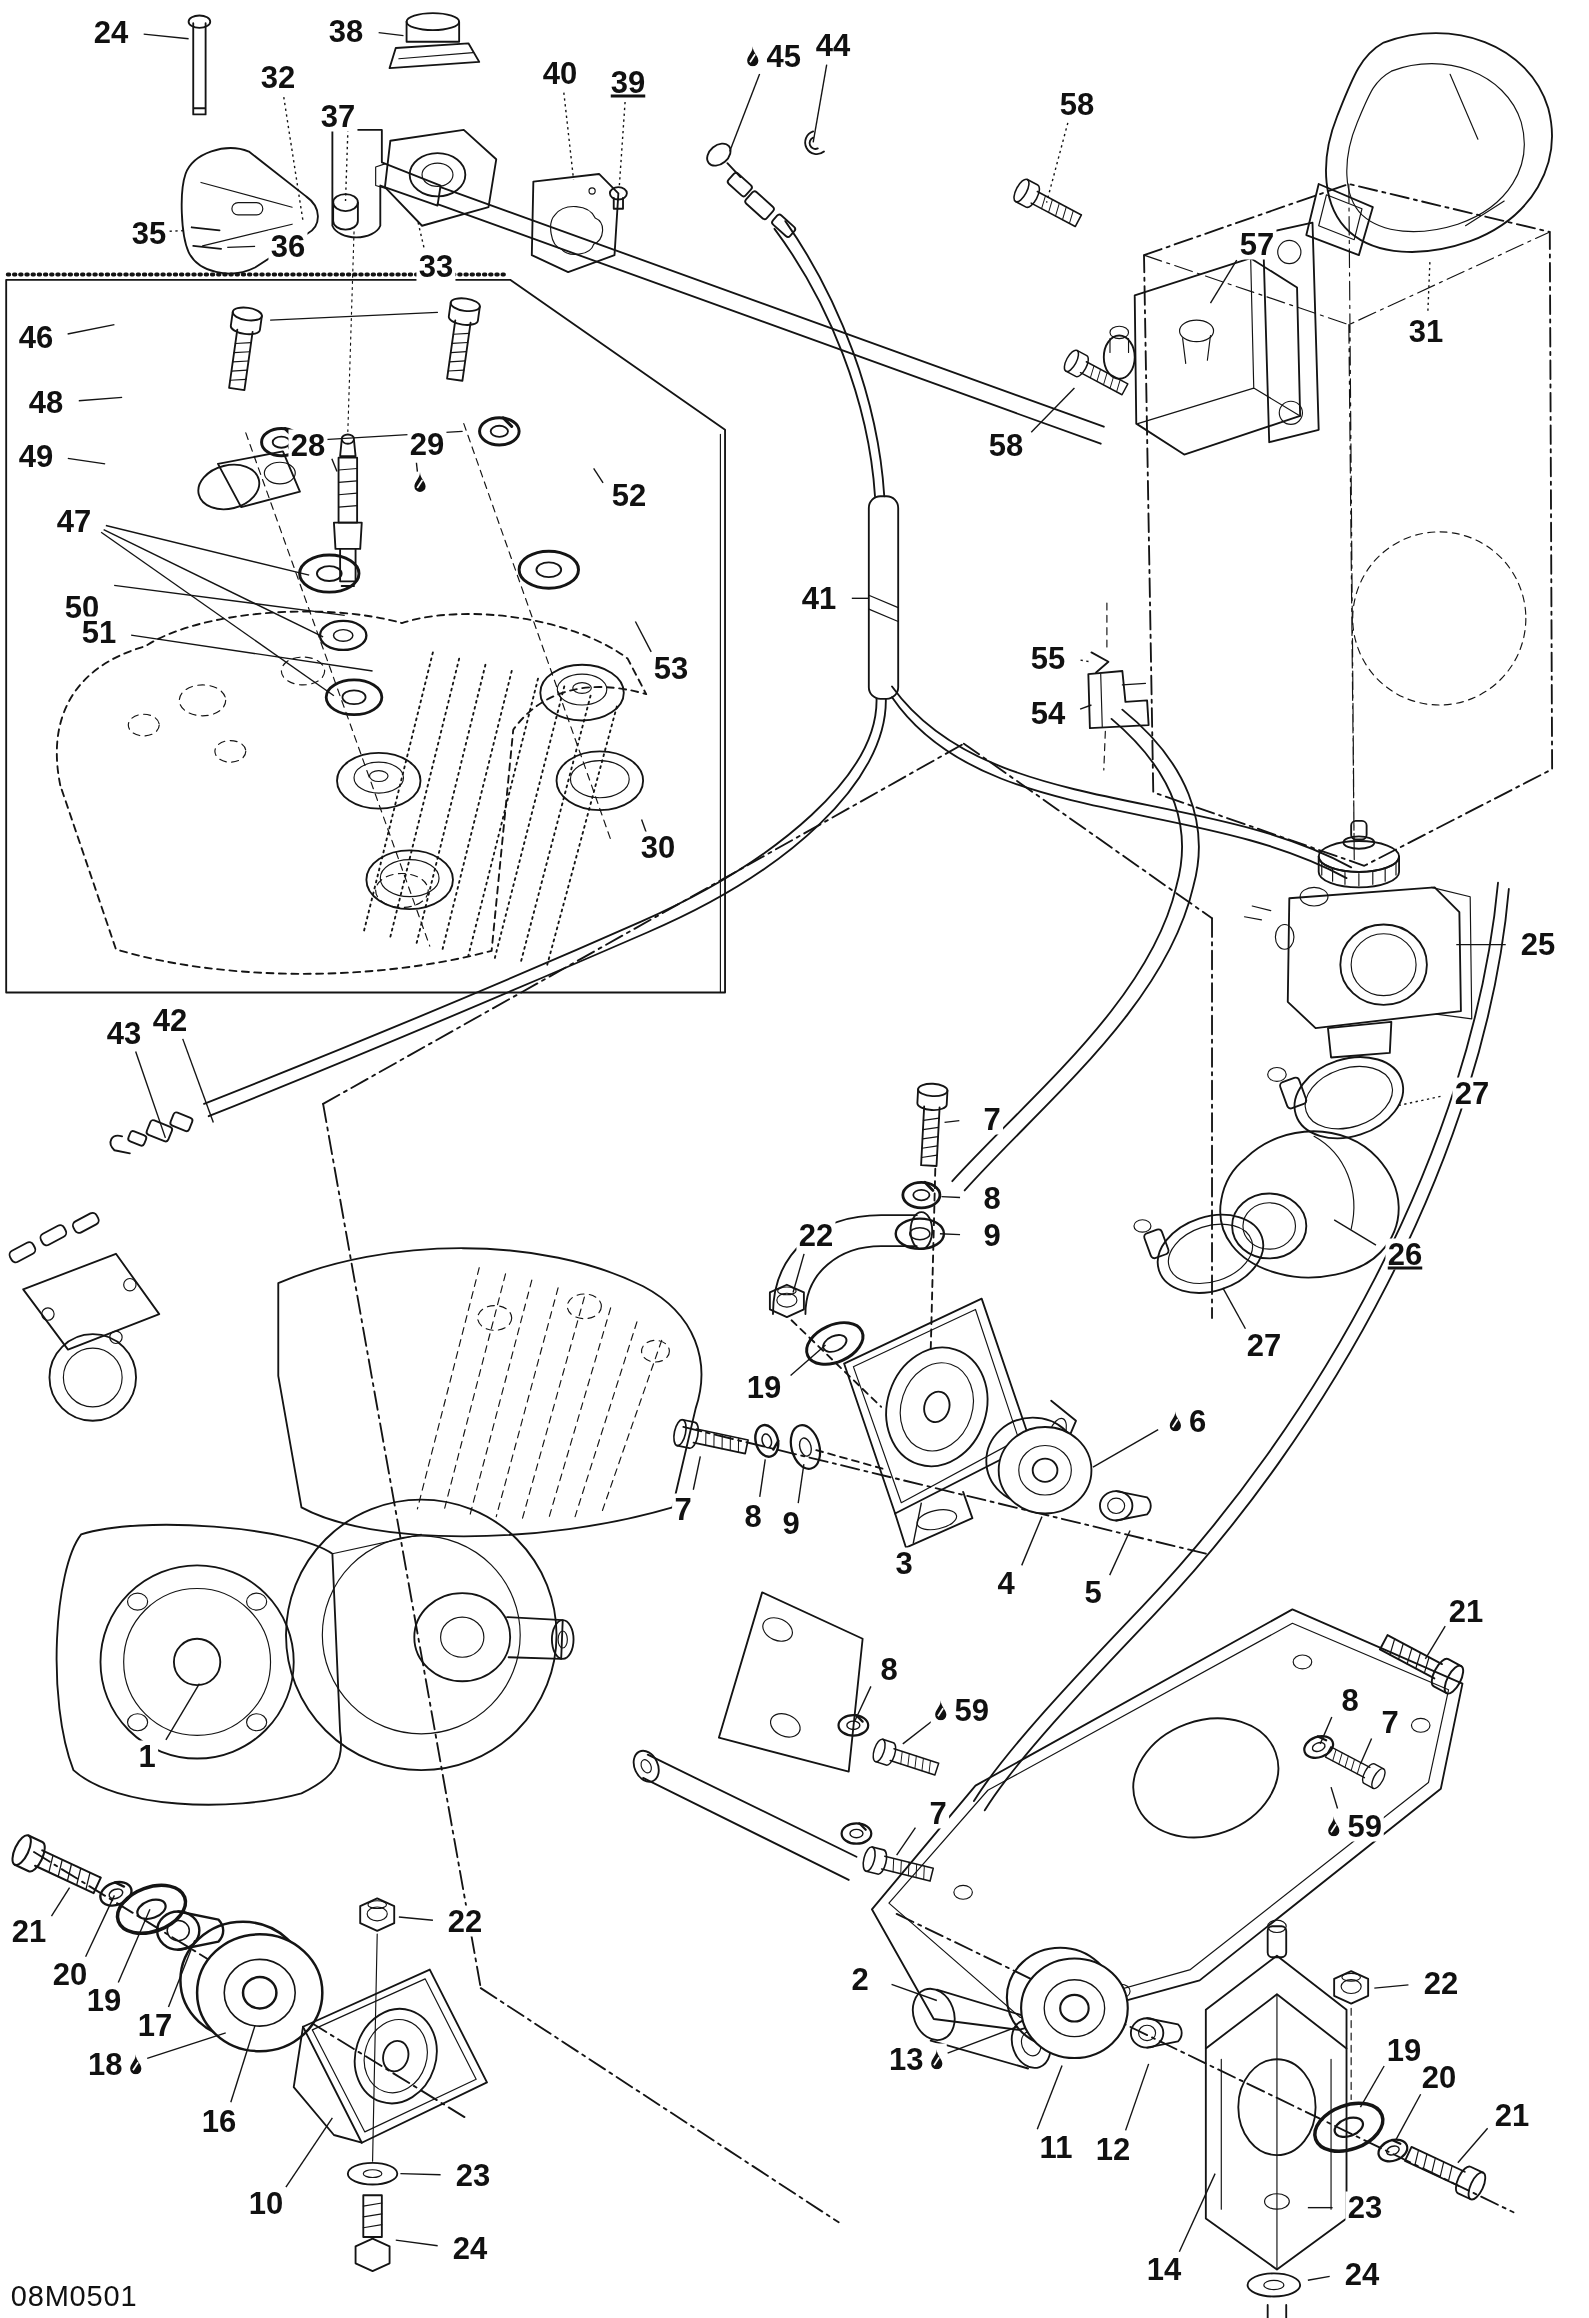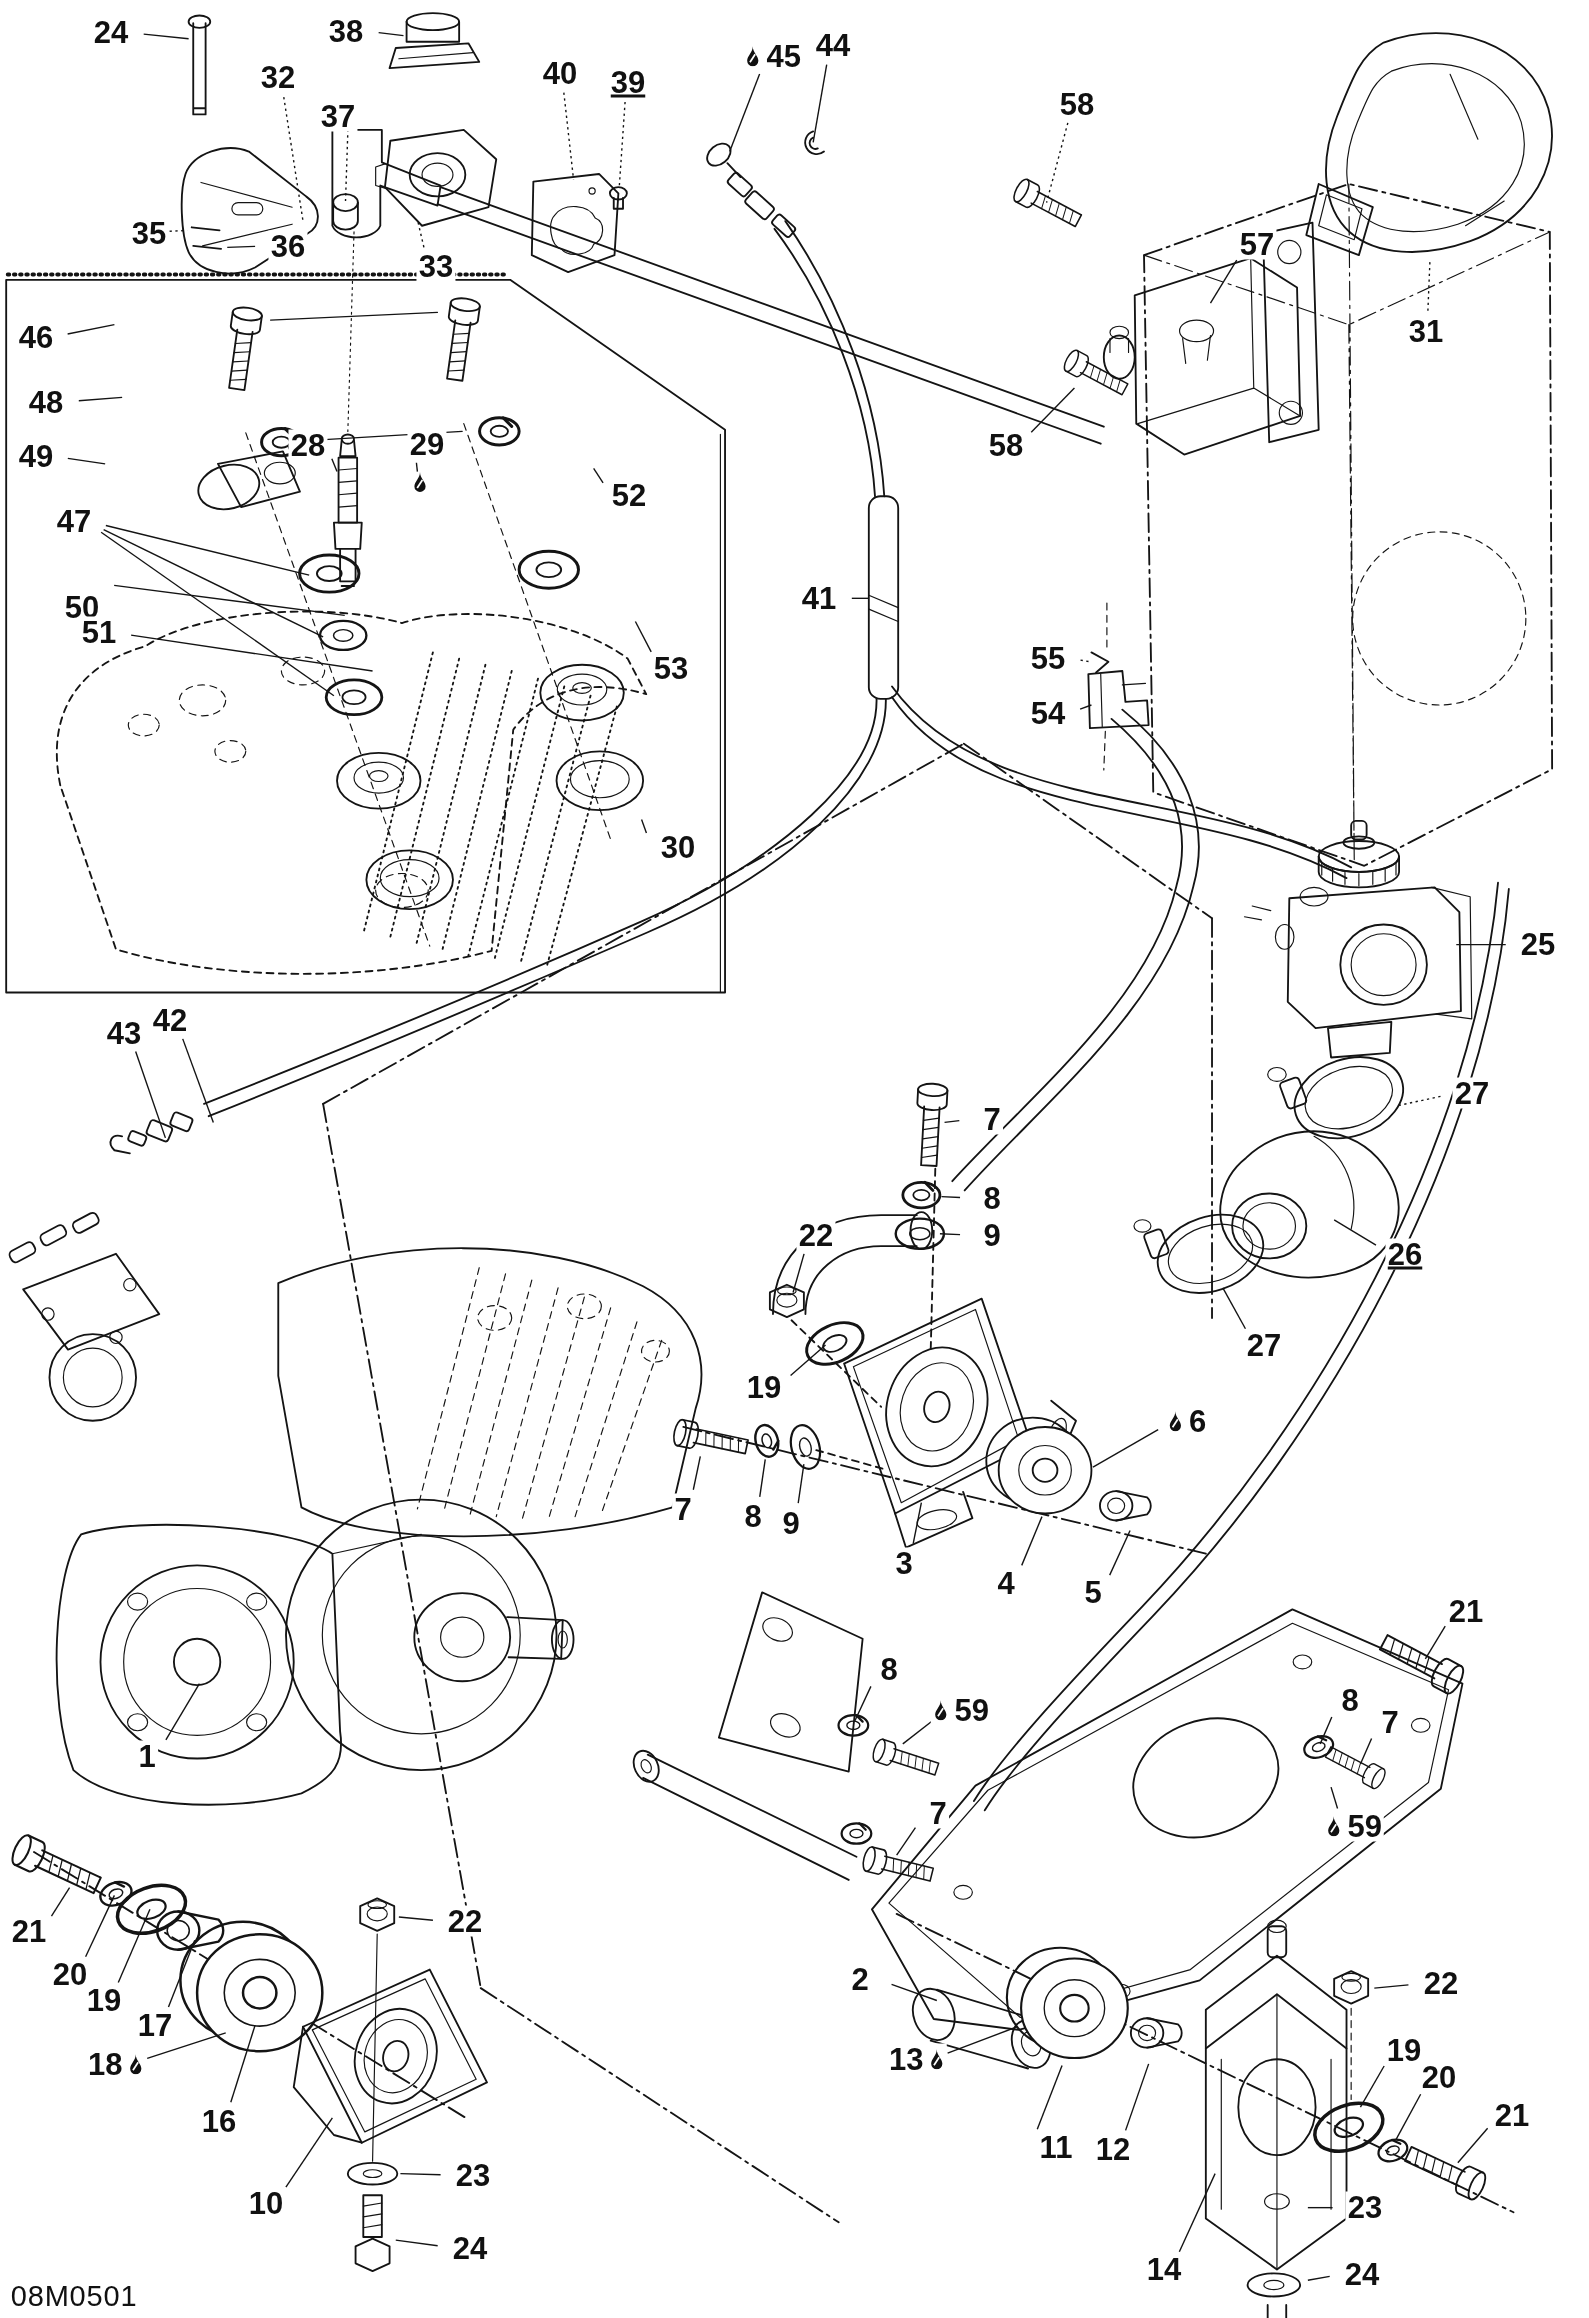--- a/index.html
+++ b/index.html
@@ -635,21 +635,21 @@
       </div>
       <div class="callout" style="left: 427px; top: 444px;">
         <span>29</span>
       </div>
       <span class="drop drop-abs" style="left: 420px; top: 482px;">
         <svg viewBox="0 0 20 27" width="16" height="21.6">
           <path d="M10 1 C10 9 3 13 3 19 a7 7 0 0 0 14 0 C17 13 10 9 10 1 Z" fill="#111"></path>
           <line x1="6.5" y1="21" x2="13" y2="11" stroke="#fff" stroke-width="2.2"></line>
         </svg>
       </span>
-      <div class="callout" style="left: 678px; top: 847px; text-align: center;">
+      <div class="callout" style="left: 658px; top: 847px; text-align: center;">
         <span>30</span>
       </div>
       <div class="callout" style="left: 1426px; top: 331px;">
         <span>31</span>
       </div>
       <div class="callout" style="left: 278px; top: 77px;">
         <span>32</span>
       </div>
       <div class="callout" style="left: 436px; top: 266px;">
         <span>33</span>

